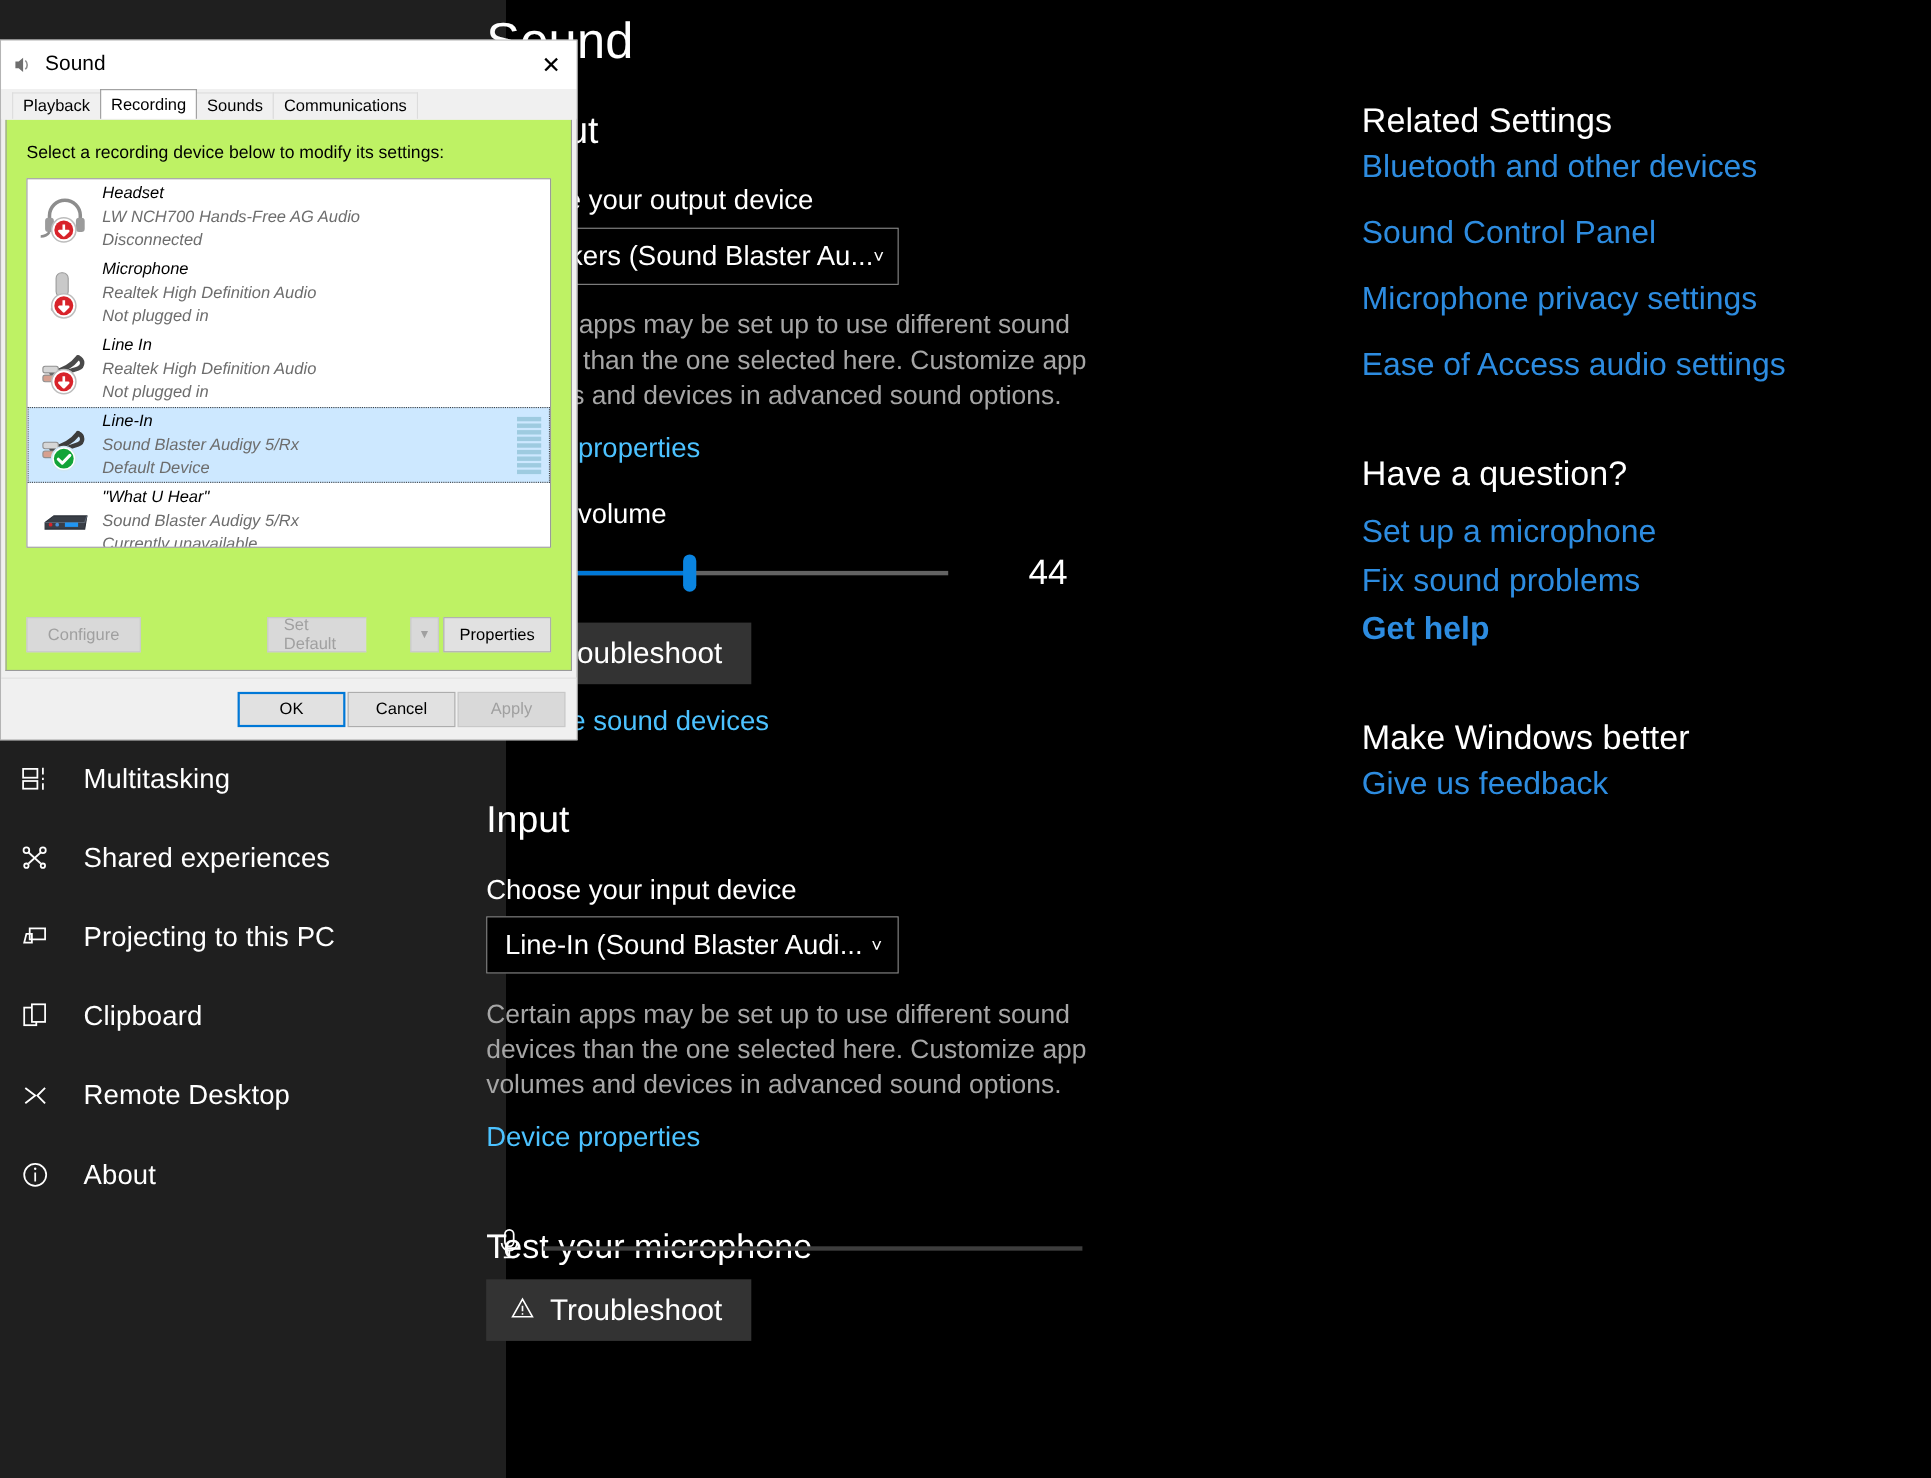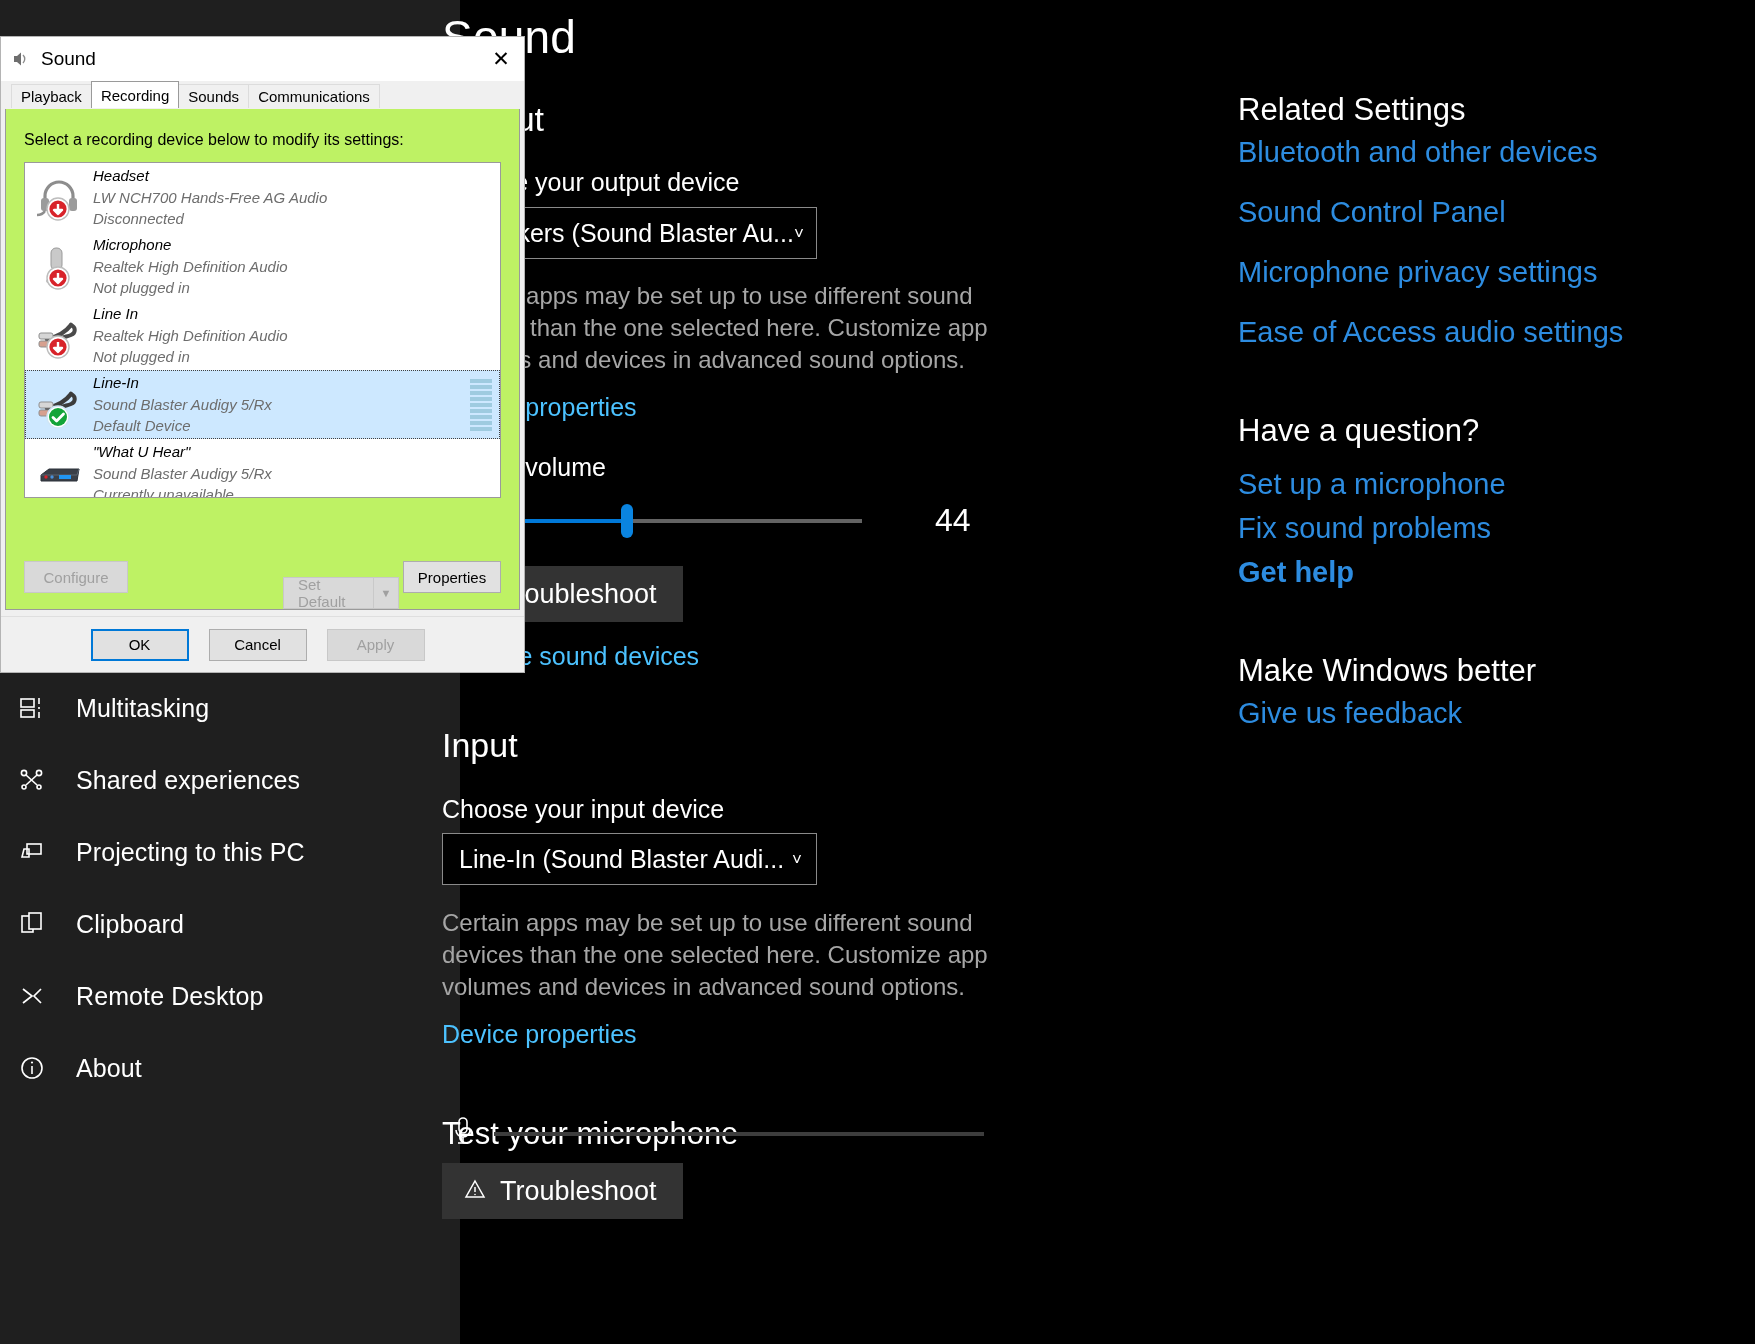--- a/index.html
+++ b/index.html
@@ -161,22 +161,22 @@
     font-family: "Liberation Sans", sans-serif;
   }
   .btn.disabled { color: #a0a0a0; background: #d9d9d9; border-color: #c8c8c8; cursor: default; }
   .btn.default { border: 2px solid #0078d7; background: #e1e1e1; }
   .split { display: inline-flex; }
   .split .main { border-right: none; padding: 0 14px; }
   .split .arrow { width: 26px; border-left: 1px solid #c9c9c9; }
   .dlg-footer {
     position: absolute; left: 0; right: 0; bottom: 0; height: 56px;
     background: #f0f0f0; border-top: 1px solid #dfdfdf;
-    display: flex; align-items: center; justify-content: center;
-    padding-right: 10px; gap: 20px;
+    display: flex; align-items: center; justify-content: flex-end;
+    padding-right: 10px; gap: 2px;
   }
 </style>
 </head>
 <body>
 
 <div id="root">
 
   <div class="settings-sidebar">
     <div class="nav-list">
 
@@ -457,21 +457,21 @@
             <span class="dev-sub" style="display:block">Sound Blaster Audigy 5/Rx</span>
             <span class="dev-sub" style="display:block">Currently unavailable</span>
           </span>
         </div>
 
       </div>
 
       <div class="btnrow">
         <div class="btn disabled" style="position:absolute; left:0; top:0; width:104px;">Configure</div>
 
-        <div class="split" style="position:absolute; right:102px; top:16px;">
+        <div class="split" style="position:absolute; right:102px; top:0;gap:40px;">
           <div class="btn disabled main" style="width:90px;">Set Default</div>
           <div class="btn disabled arrow">
             <span style="font-size:11px;">▼</span>
           </div>
         </div>
 
         <div class="btn" style="position:absolute; right:0; top:0; width:98px;">Properties</div>
       </div>
     </div>
 

